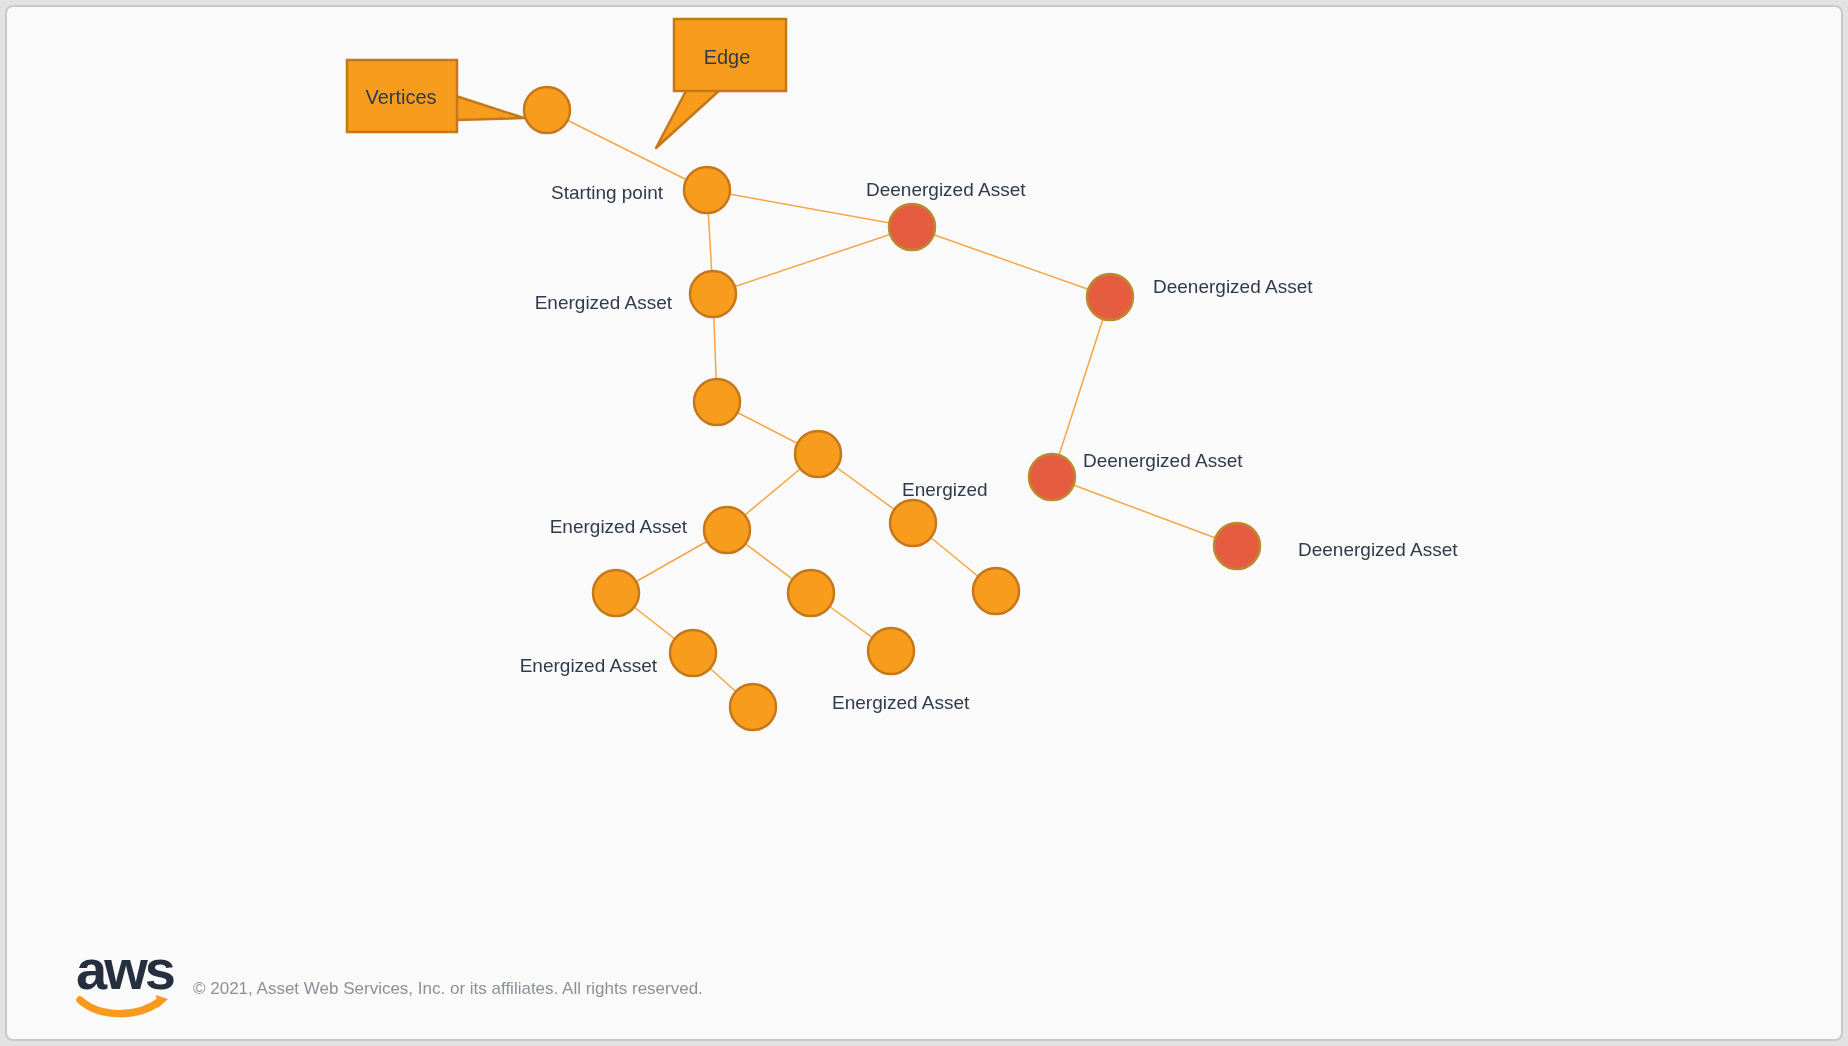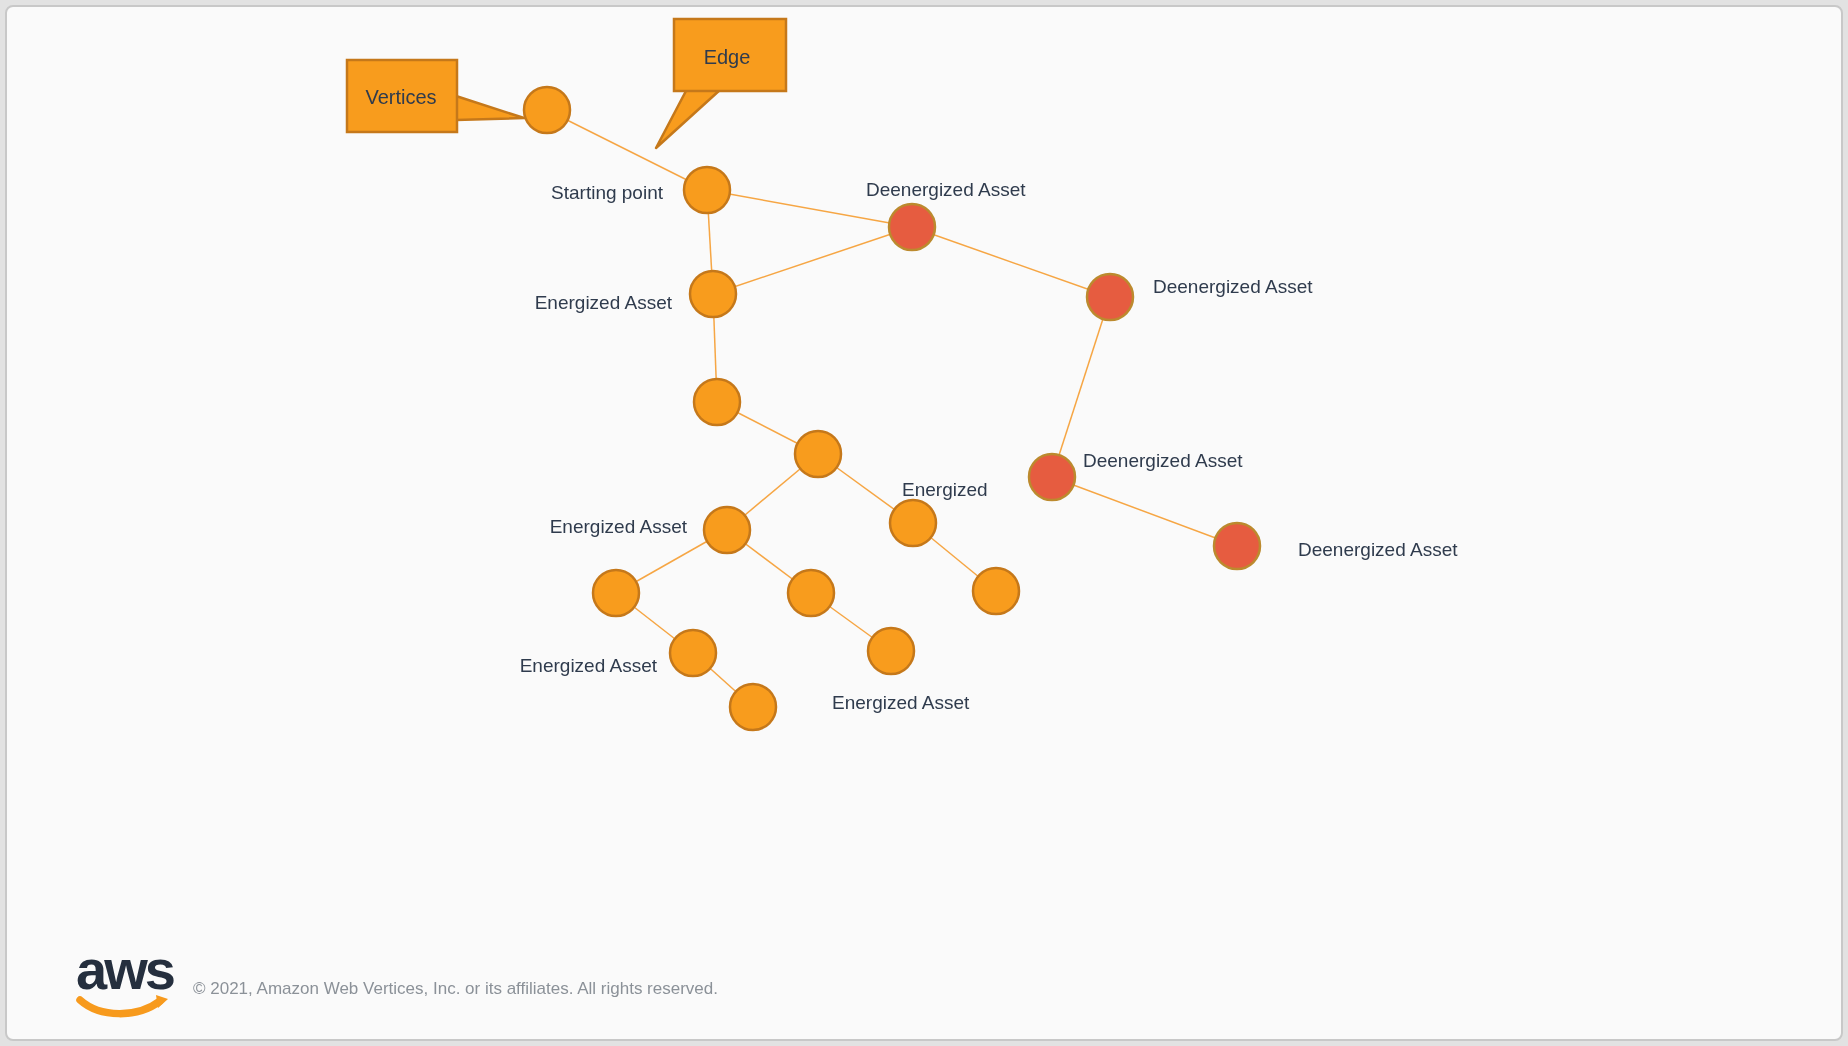--- a/index.html
+++ b/index.html
@@ -124,14 +124,14 @@
   </svg>
 
 <div class="footer">
   <div class="aws-logo">
     <span class="aws-text">aws</span>
     <svg class="aws-smile" width="96" height="30" viewBox="0 0 96 30" xmlns="http://www.w3.org/2000/svg">
       <path d="M 6 6 C 26 24, 64 24, 86 7" fill="none" stroke="#f79a1d" stroke-width="7.5" stroke-linecap="round"></path>
       <polygon points="82,1 94,5 84,14" fill="#f79a1d"></polygon>
     </svg>
   </div>
-  <div class="copyright">© 2021, Amazon Web Vertices, Inc. or its affiliates. All rights reserved.</div>
+  <div class="copyright">© 2021, Asset Web Services, Inc. or its affiliates. All rights reserved.</div>
 </div>
 
 </body></html>

